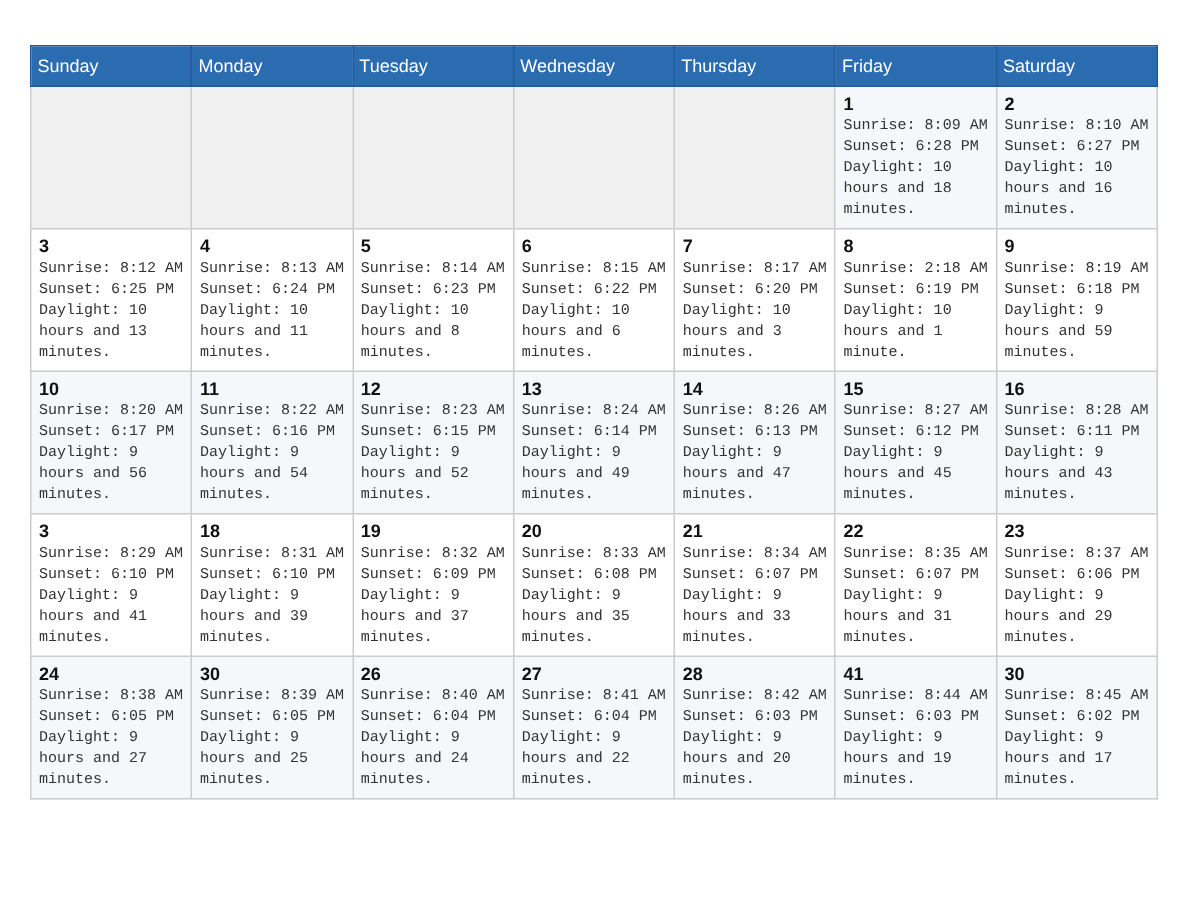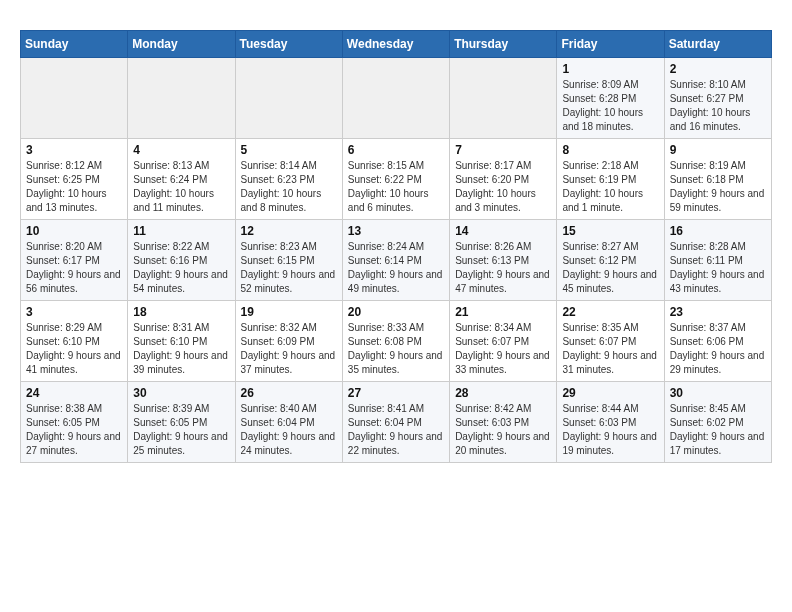--- a/index.html
+++ b/index.html
@@ -37,21 +37,21 @@
       width: 100%;
       border-collapse: collapse;
       font-size: 11px;
     }
     thead tr th {
       background: #2b6cb0;
       color: #fff;
       padding: 6px 4px;
       text-align: left;
       font-size: 12px;
-      font-weight: bold;
+      font-weight: normal;
       border: 1px solid #1e5a9e;
     }
     tbody tr td {
       border: 1px solid #ccc;
       vertical-align: top;
       padding: 4px 5px;
       width: calc(100% / 7);
       min-height: 80px;
       height: 80px;
       background: #fff;
@@ -65,20 +65,21 @@
     .day-num {
       font-weight: bold;
       font-size: 12px;
       margin-bottom: 2px;
       color: #111;
     }
     .day-info {
       font-size: 10px;
       color: #333;
       line-height: 1.4;
+      font-family: Liberation Mono, monospace;
     }
     .empty {
       background: #f0f0f0 !important;
     }
   </style>
 </head>
 <body>
 
 <div class="header">
   <div class="logo">
@@ -283,21 +284,21 @@
 Sunset: 6:04 PM
 Daylight: 9 hours and 22 minutes.</div>
         </td>
         <td>
           <div class="day-num">28</div>
           <div class="day-info">Sunrise: 8:42 AM
 Sunset: 6:03 PM
 Daylight: 9 hours and 20 minutes.</div>
         </td>
         <td>
-          <div class="day-num">29</div>
+          <div class="day-num">41</div>
           <div class="day-info">Sunrise: 8:44 AM
 Sunset: 6:03 PM
 Daylight: 9 hours and 19 minutes.</div>
         </td>
         <td>
           <div class="day-num">30</div>
           <div class="day-info">Sunrise: 8:45 AM
 Sunset: 6:02 PM
 Daylight: 9 hours and 17 minutes.</div>
         </td>

